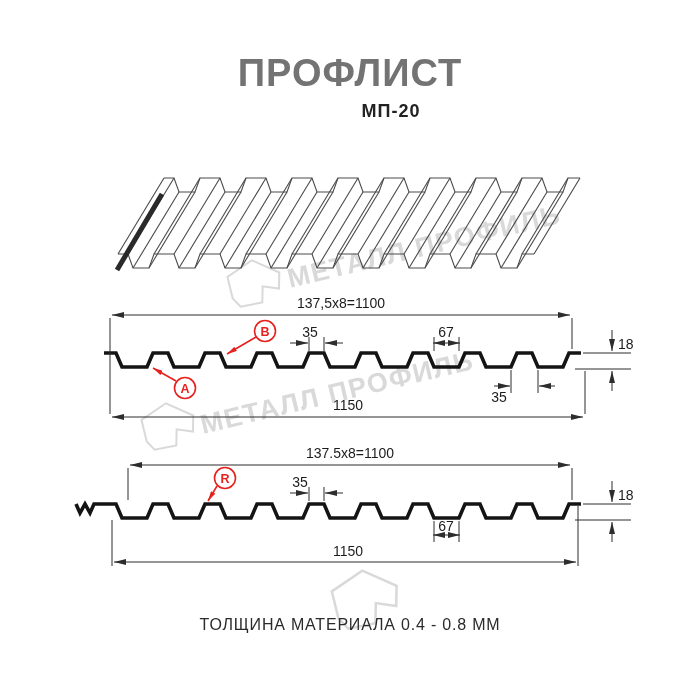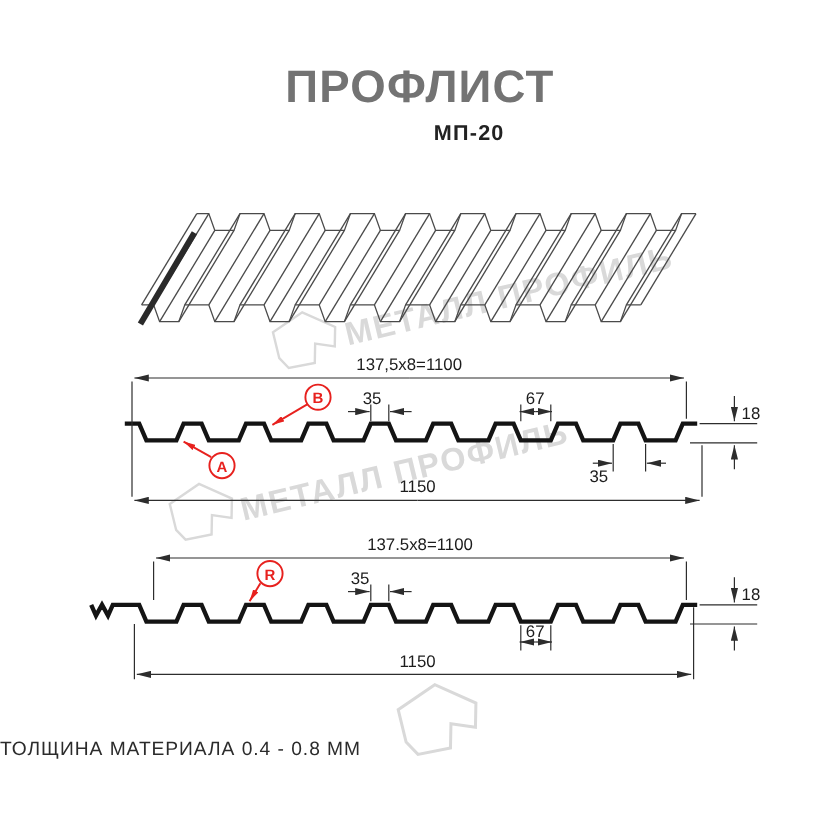--- a/index.html
+++ b/index.html
@@ -2,21 +2,21 @@
 <html><head>
 <meta charset="utf-8">
 <style>
   html,body{margin:0;padding:0;background:#ffffff;}
   .canvas{position:relative;width:700px;height:700px;background:#fff;overflow:hidden;
           font-family:"Liberation Sans", sans-serif;}
   .title{position:absolute;top:52px;left:0;width:700px;text-align:center;
          font-size:38px;font-weight:800;letter-spacing:1px;color:#737373;}
   .subtitle{position:absolute;top:101px;left:0;width:700px;text-align:center;
             font-size:18px;font-weight:700;letter-spacing:1px;color:#222;margin-left:41px;}
-  .footer{position:absolute;top:616px;left:0;width:700px;text-align:left;
+  .footer{position:absolute;top:616px;left:0;width:700px;text-align:center;
           font-size:16px;font-weight:500;letter-spacing:0.8px;color:#2b2b2b;}
   svg{position:absolute;top:0;left:0;}
   .dim{stroke:#2d2d2d;stroke-width:1;fill:none;}
   .dimtxt{font-family:"Liberation Sans",sans-serif;font-size:14px;fill:#1c1c1c;}
   .profile{stroke:#141414;stroke-width:3.6;fill:none;stroke-linejoin:miter;}
   .red{stroke:#e7211e;stroke-width:1.6;fill:none;}
   .redtxt{font-family:"Liberation Sans",sans-serif;font-size:12.5px;font-weight:bold;fill:#e7211e;}
   .wm{fill:#d9d9d9;font-family:"Liberation Sans",sans-serif;font-size:27px;font-weight:bold;letter-spacing:1.5px;}
   .wmpoly{fill:none;stroke:#d9d9d9;stroke-width:2;}
   .iso{stroke:#4a4a4a;stroke-width:1.1;fill:none;}

